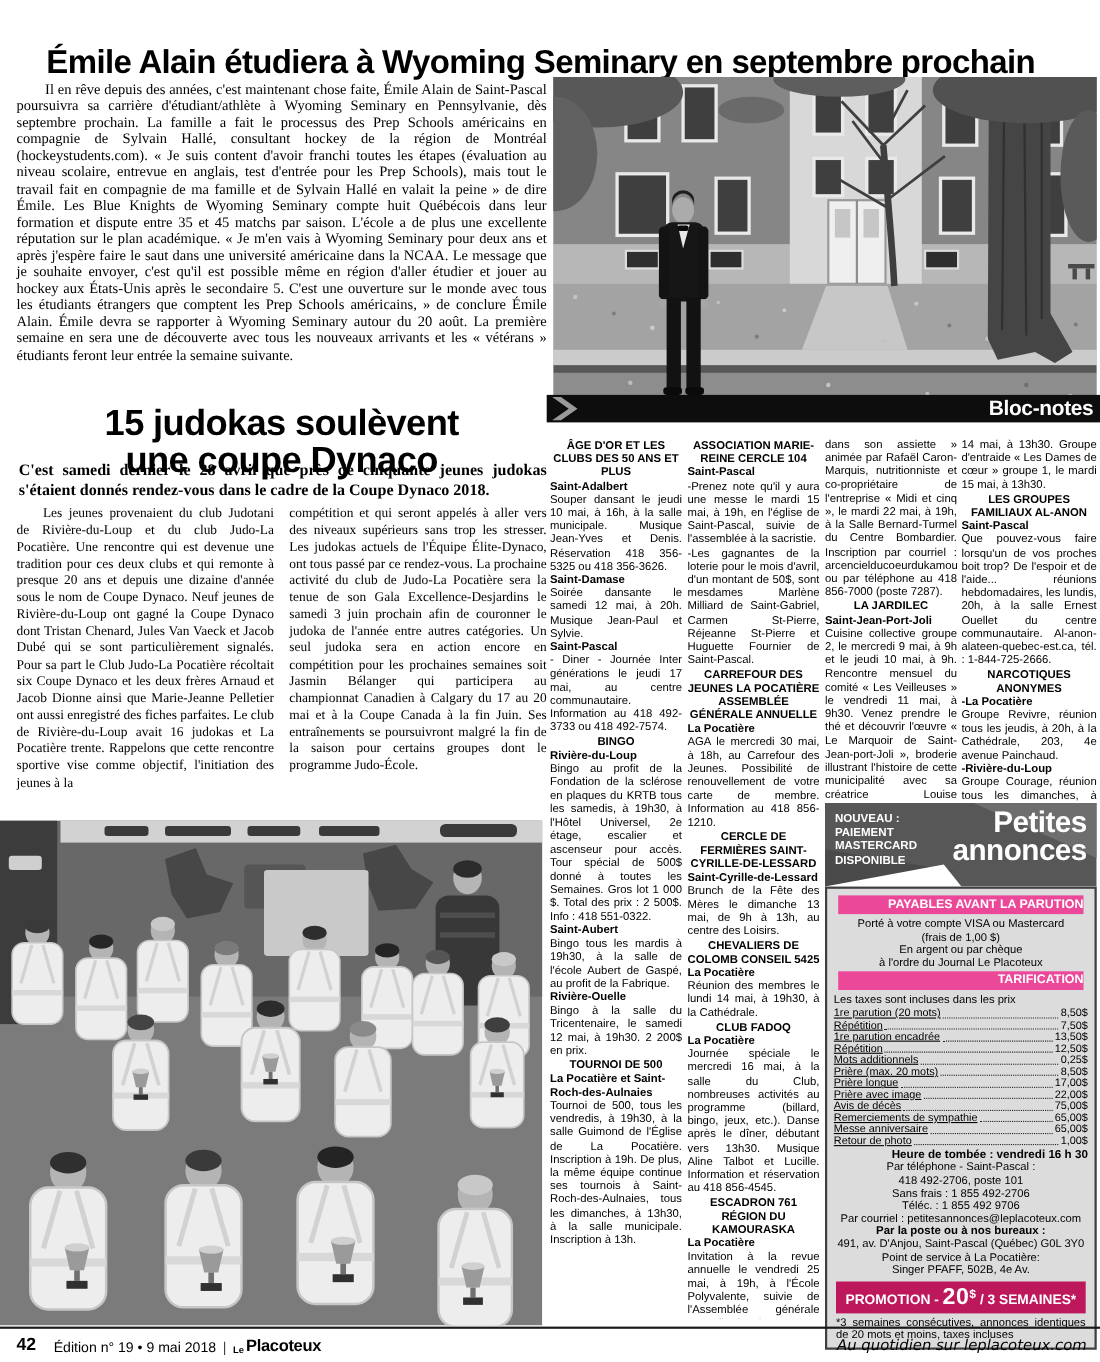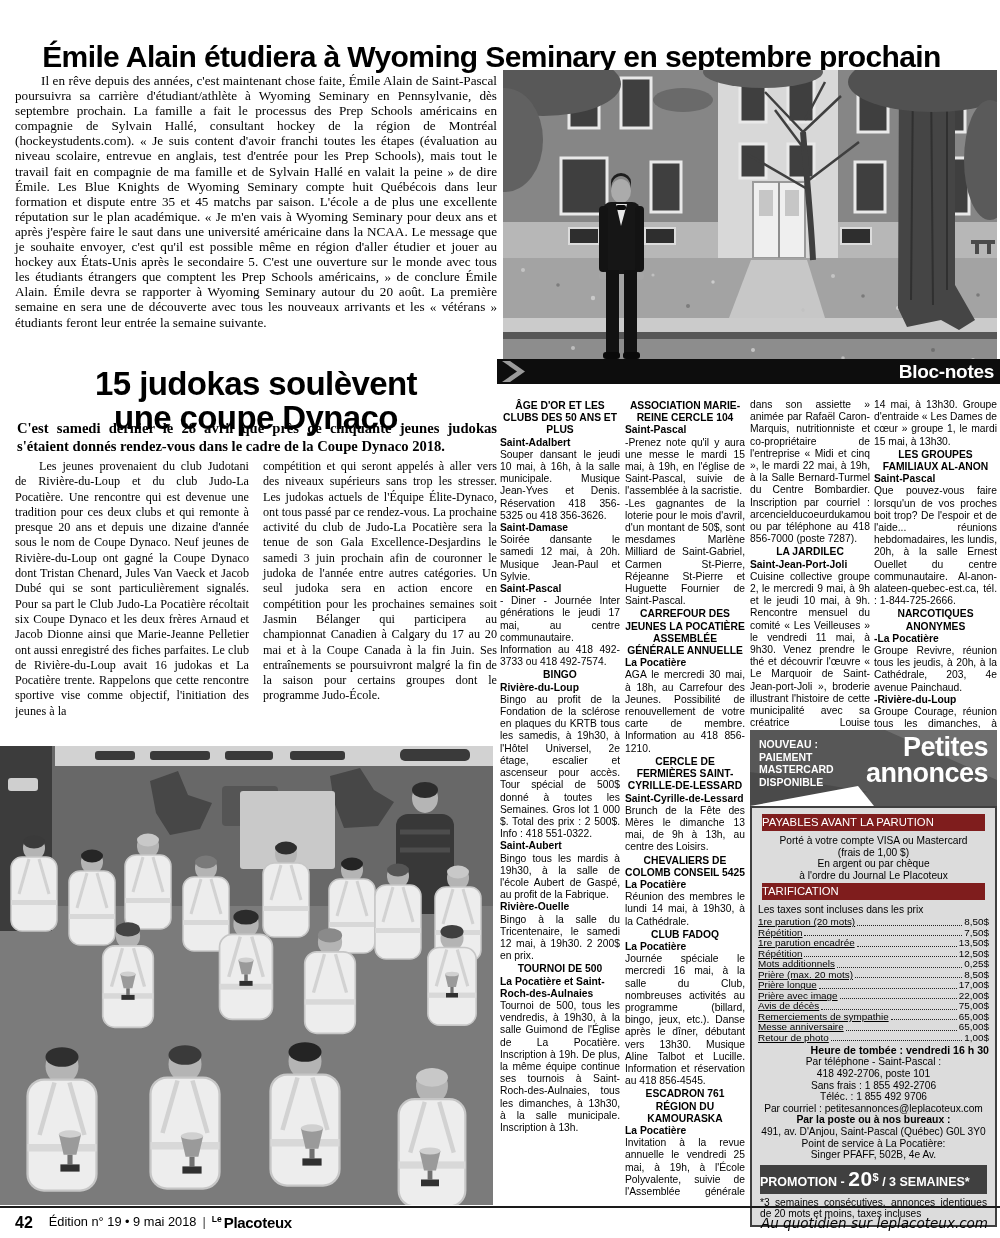--- a/index.html
+++ b/index.html
@@ -62,41 +62,41 @@
   .ann-badge{
     position:absolute;left:9px;top:8px;color:#fff;font-weight:bold;
     font-size:10.5px;line-height:12.5px;white-space:pre-line;
   }
   .ann-title{
     position:absolute;right:9px;top:4px;color:#fff;font-weight:bold;
     font-size:27px;line-height:26px;text-align:right;white-space:pre-line;letter-spacing:-0.5px;
   }
   .ann-box{border:2px solid #3f3f3f;background:#dcdcdc;padding:4px 6px 5px;}
   .ann-blackbar{
-    background:#7f1d1d;color:#fff;font-weight:normal;text-align:left;
+    background:#ec4899;color:#fff;font-weight:bold;text-align:right;
     font-size:11.3px;line-height:13px;padding:2px 0;margin:2px 4px 4px;
   }
   .ann-center{text-align:center;font-size:10.2px;line-height:11.6px;white-space:pre-line;}
   .price-list{margin:2px 0 1px;}
   .price-row{display:flex;align-items:flex-end;font-size:9.9px;line-height:10.5px;}
   .pl{white-space:nowrap;text-decoration:underline;}
   .dots{flex:1;border-bottom:1.5px dotted #222;margin:0 2px 2px;}
   .pv{white-space:nowrap;}
   .ann-deadline{font-weight:bold;text-align:right;font-size:10.6px;line-height:12px;margin-top:1px;}
   .ann-bold-center{font-weight:bold;text-align:center;font-size:10.4px;line-height:11.8px;}
   .promo-bar{
-    background:#404040;color:#fff;margin:4px 2px 3px;padding:2px 0 3px;
-    text-align:left;font-weight:bold;font-size:12.5px;
+    background:#be185d;color:#fff;margin:4px 2px 3px;padding:2px 0 3px;
+    text-align:center;font-weight:bold;font-size:12.5px;
   }
   .promo-amount{font-size:21px;letter-spacing:0.5px;}
   .promo-sup{font-size:11px;vertical-align:super;}
   .ann-note{font-size:10.2px;line-height:11.4px;text-align:justify;margin:1px 2px 0;}
   
   .footer{position:absolute;left:0;top:1206px;width:1000px;height:32px;border-top:2px solid #1a1a1a;}
-  .footer-left{position:absolute;left:15px;top:6px;display:flex;align-items:flex-start;gap:6px;font-size:12.8px;}
+  .footer-left{position:absolute;left:15px;top:6px;display:flex;align-items:flex-end;gap:6px;font-size:12.8px;}
   .page-num{font-weight:bold;font-size:16px;margin-right:10px;}
   .pipe{color:#444;}
   .brand-le{font-size:8.5px;font-weight:bold;}
   .brand{font-weight:bold;font-size:15px;letter-spacing:-0.3px;margin-left:-4px;}
   .footer-right{
     position:absolute;right:12px;top:7px;font-style:italic;font-size:13.5px;
     font-family:"DejaVu Sans",sans-serif;
   }
 </style>
 </head>

